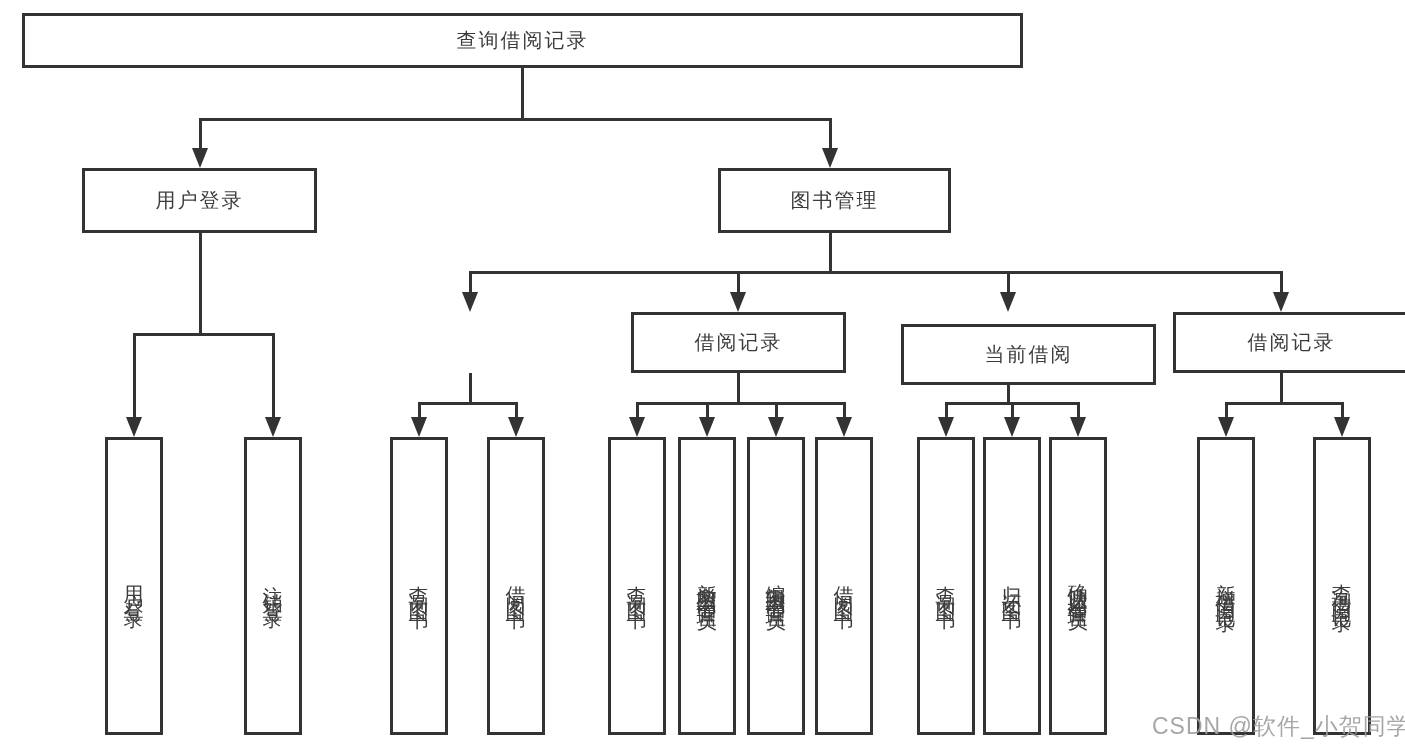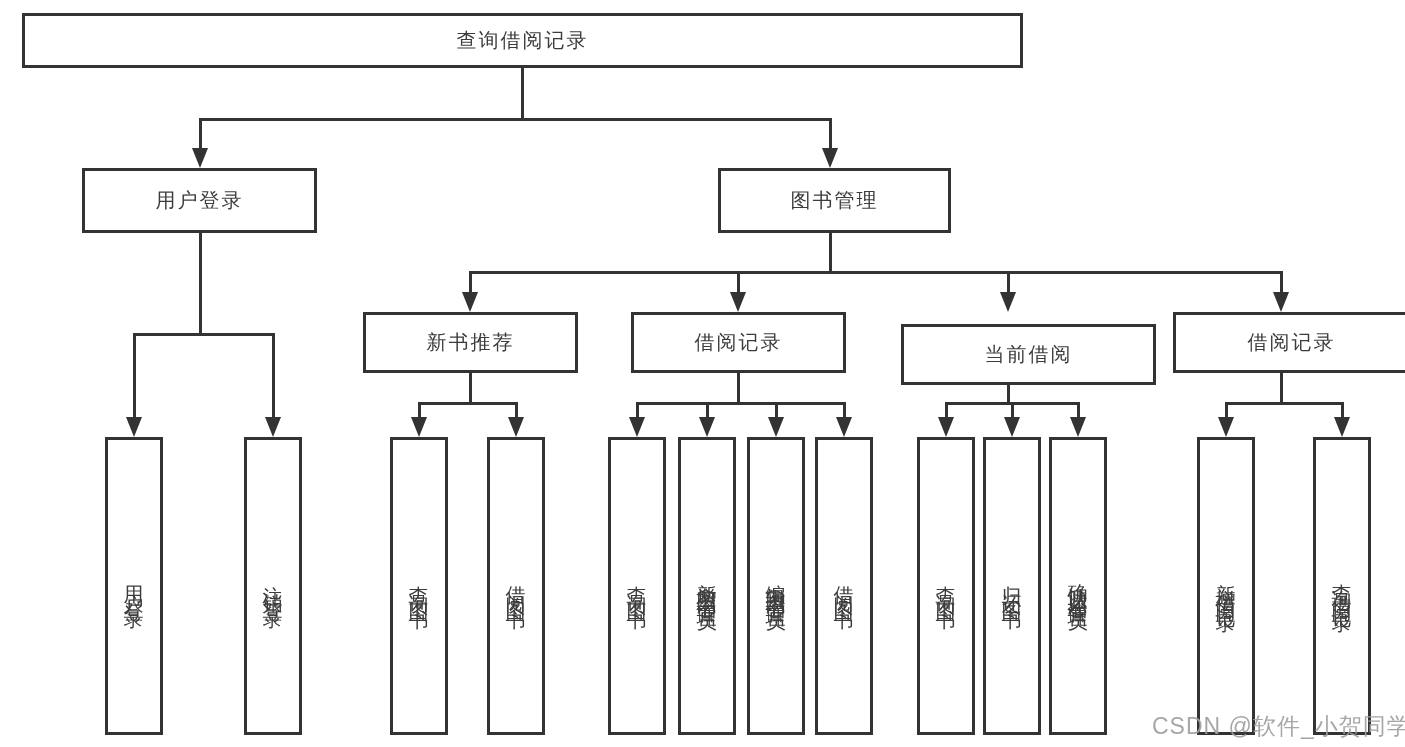--- a/index.html
+++ b/index.html
@@ -148,23 +148,20 @@
     <span>查询借阅记录</span>
   </div>
 
   <div class="node" style="left:82px;top:168px;width:235px;height:65px">
     <span>用户登录</span>
   </div>
   <div class="node" style="left:718px;top:168px;width:233px;height:65px">
     <span>图书管理</span>
   </div>
 
-  <div class="node" style="left:363px;top:312px;width:215px;height:61px">
-    <span>新书推荐</span>
-  </div>
   <div class="node" style="left:631px;top:312px;width:215px;height:61px">
     <span>借阅记录</span>
   </div>
   <div class="node" style="left:901px;top:324px;width:255px;height:61px">
     <span>当前借阅</span>
   </div>
   <div class="node" style="left:1173px;top:312px;width:237px;height:61px">
     <span>借阅记录</span>
   </div>
 

